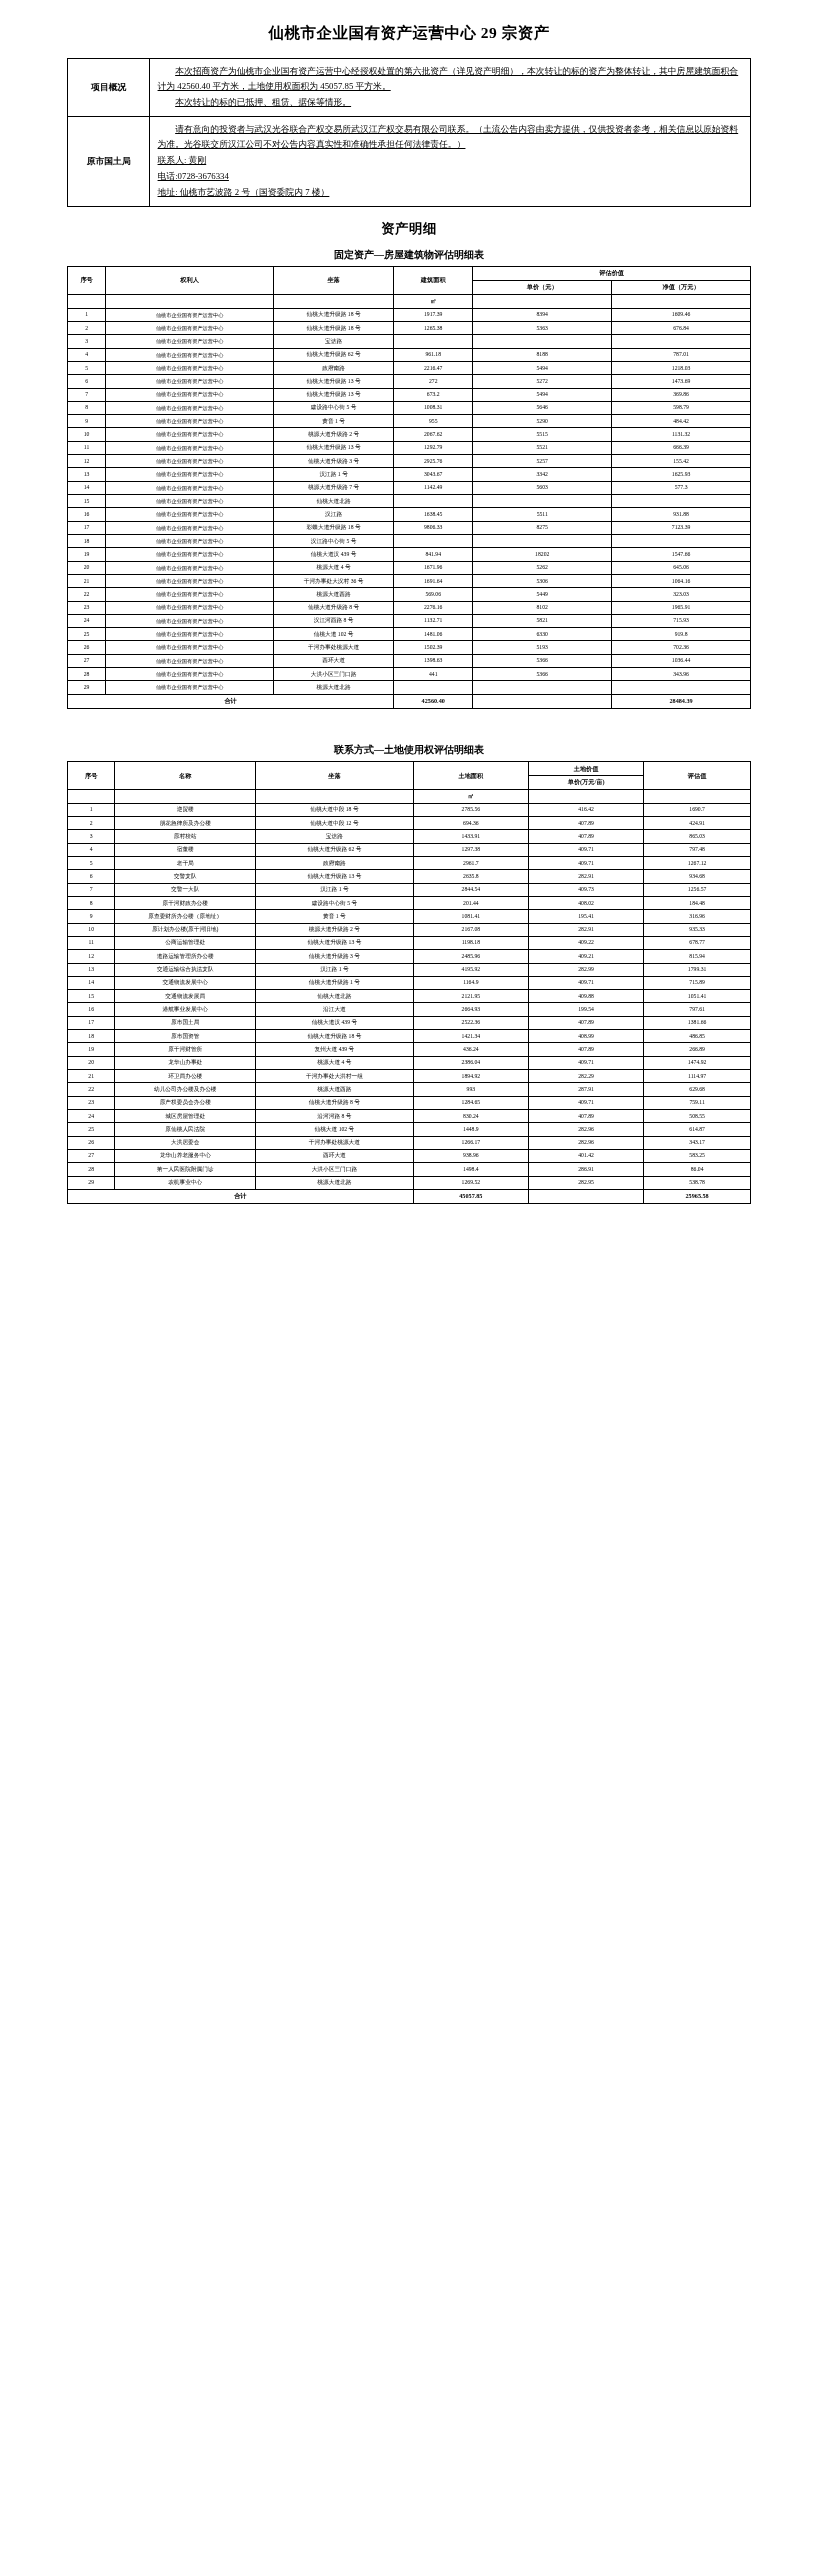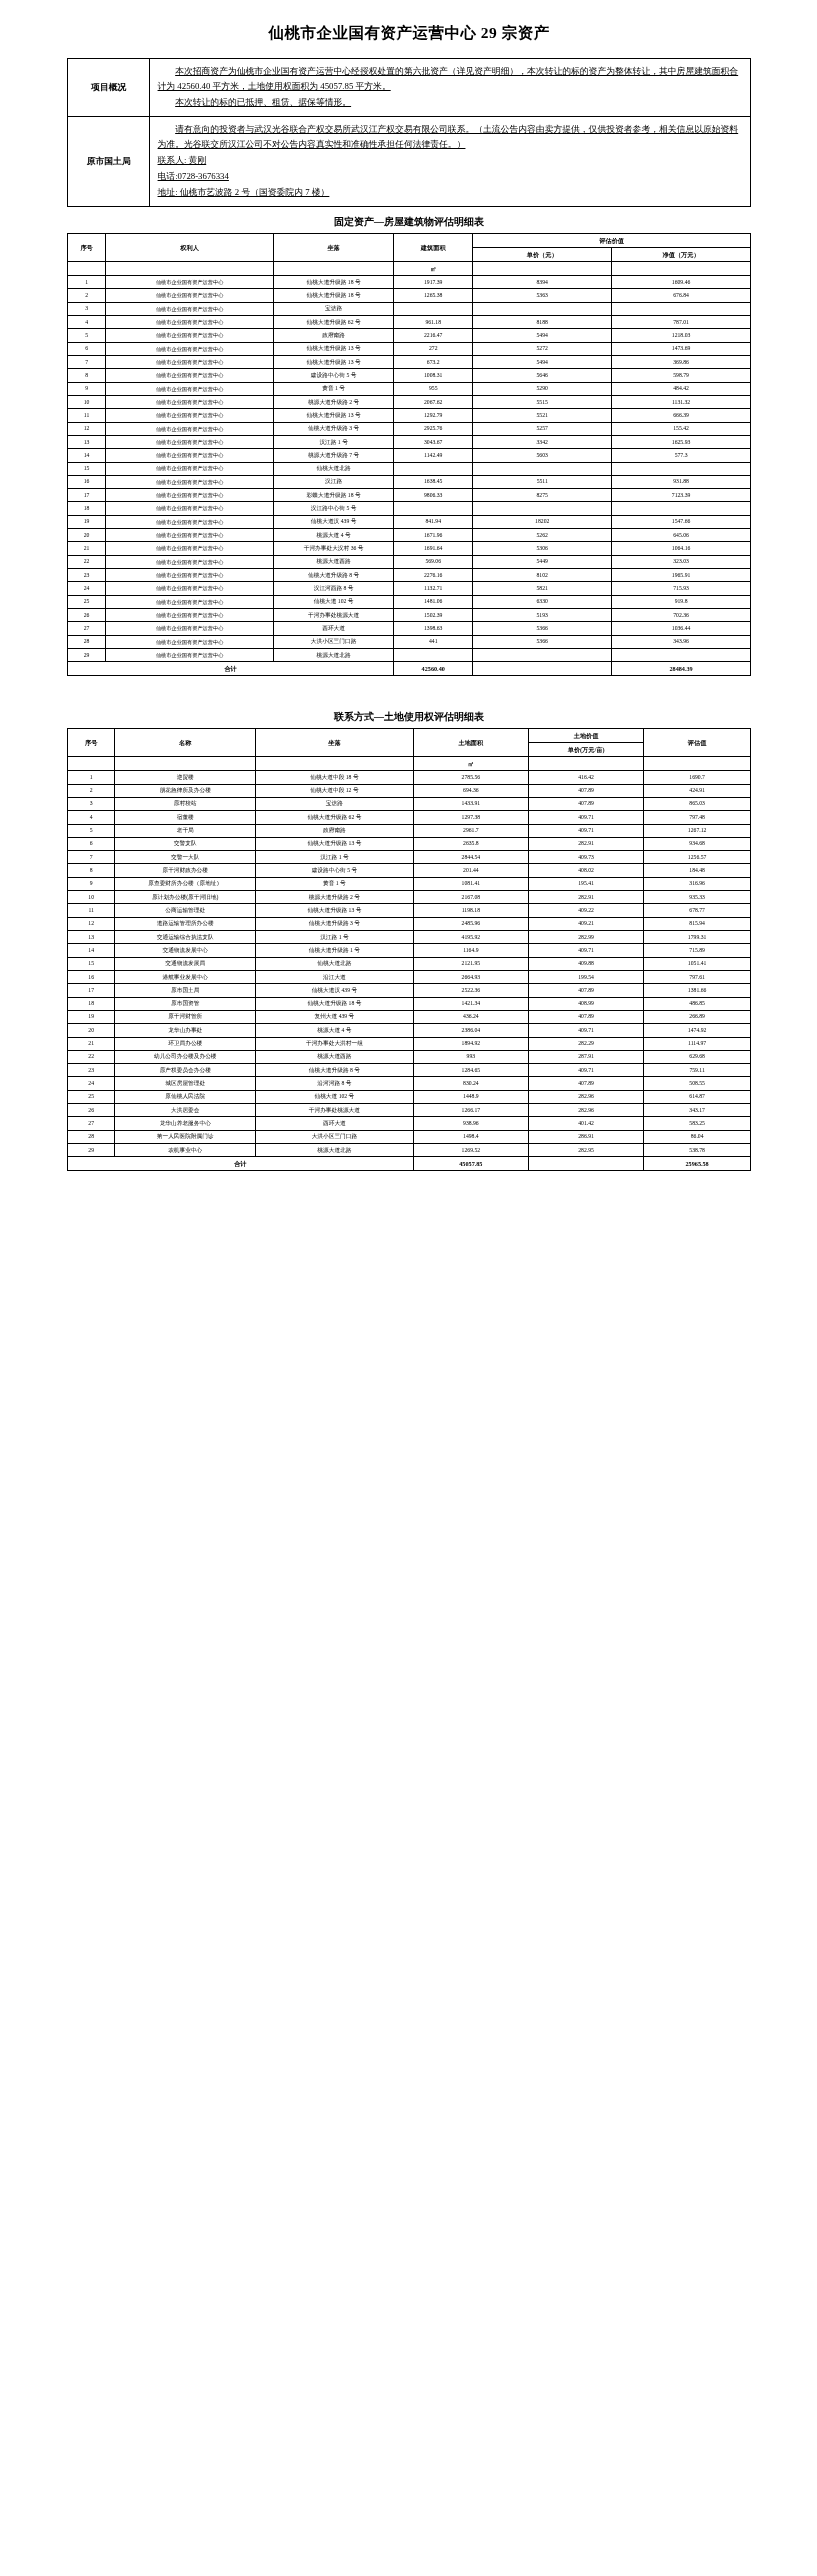--- a/index.html
+++ b/index.html
@@ -118,20 +118,21 @@
         <td class="body">
           <p>请有意向的投资者与武汉光谷联合产权交易所武汉江产权交易有限公司联系。（土流公告内容由卖方提供，仅供投资者参考，相关信息以原始资料为准。光谷联交所汉江公司不对公告内容真实性和准确性承担任何法律责任。）</p>
           <p class="noindent">联系人: 黄刚</p>
           <p class="noindent">电话:0728-3676334</p>
           <p class="noindent">地址: 仙桃市艺波路 2 号（国资委院内 7 楼）</p>
         </td>
       </tr>
     </tbody>
   </table>
 
+  <h2 class="section-title">资产明细</h2>
 
   <h3 class="sub-title">固定资产—房屋建筑物评估明细表</h3>
 
   <table class="asset-table">
     <thead>
       <tr>
         <th class="w-seq" rowspan="2">序号</th>
         <th class="w-owner" rowspan="2">权利人</th>
         <th class="w-loc" rowspan="2">坐落</th>
         <th class="w-area" rowspan="2">建筑面积</th>

